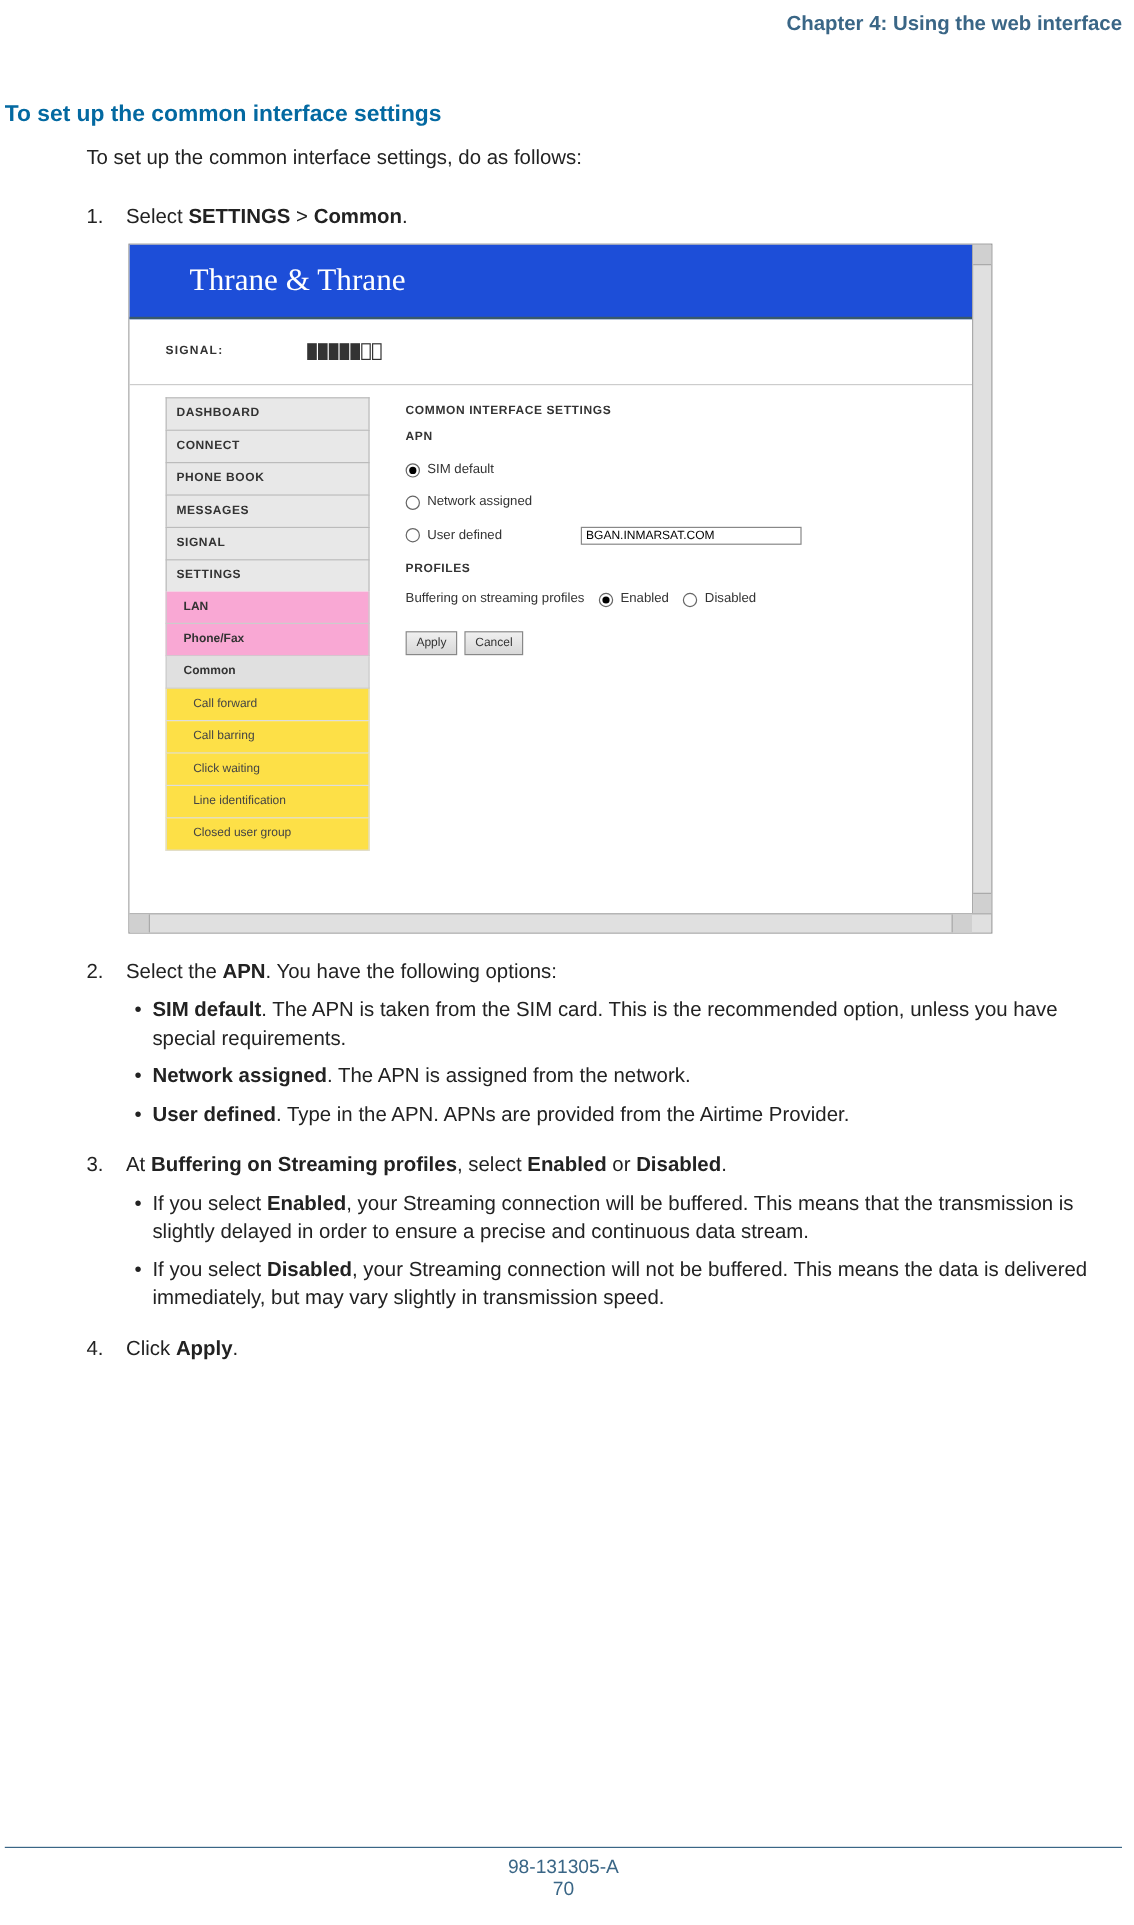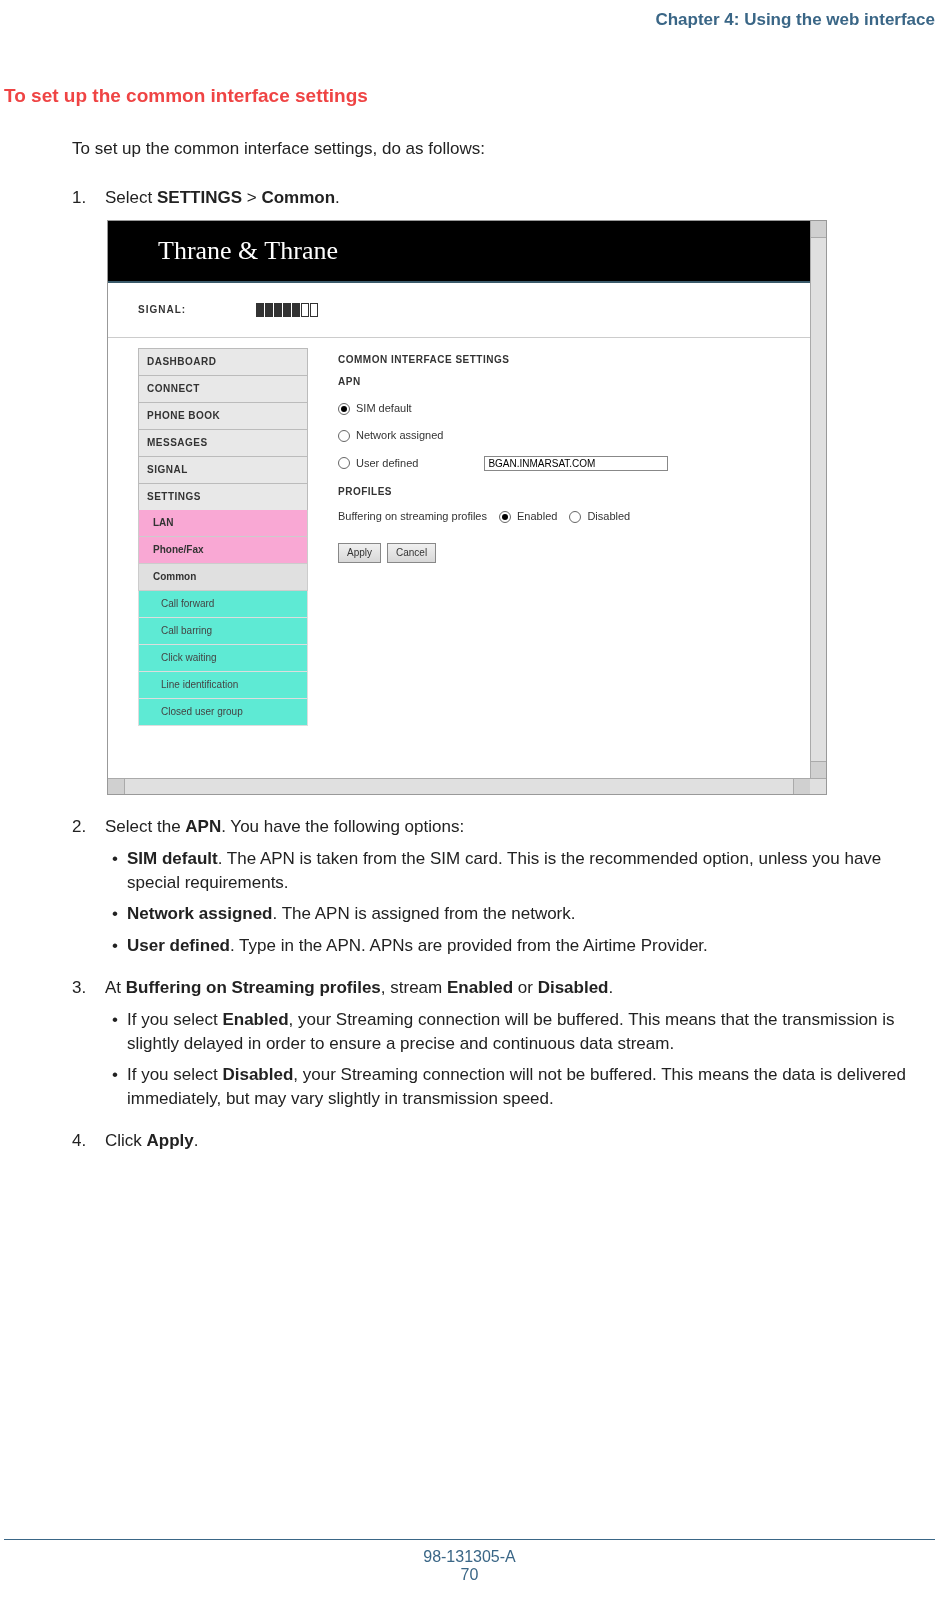--- a/index.html
+++ b/index.html
@@ -12,24 +12,24 @@
     color: #000;
   }
   .chapter-header {
     text-align: right;
     padding: 10px 10px 0 0;
     color: #3a6686;
     font-size: 17px;
     font-weight: bold;
   }
   .section-title {
-    color: #ef4444;
+    color: #0369a1;
     font-weight: bold;
     font-size: 19px;
-    margin: 55px 0 30px 4px;
+    margin: 55px 0 13px 4px;
   }
   .content {
     margin-left: 72px;
     margin-right: 10px;
     font-size: 17px;
     line-height: 1.4;
     color: #222;
   }
   .intro { margin-bottom: 25px; }
   .step { display: flex; margin-bottom: 8px; }
@@ -66,21 +66,21 @@
   .ss-scroll-b::before {
     content:""; position:absolute; left:0; top:0; bottom:0; width:16px;
     background:#d0d0d0; border-right:1px solid #aaa;
   }
   .ss-scroll-b::after {
     content:""; position:absolute; right:16px; top:0; bottom:0; width:16px;
     background:#d0d0d0; border-left:1px solid #aaa;
   }
   .ss-inner { margin-right:16px; margin-bottom:16px; background:#fff; }
   .ss-header {
-    background: #000000;
+    background: #1d4ed8;
     color: #fff;
     font-family: Georgia, "Times New Roman", serif;
     font-size: 26px;
     padding: 12px 0 12px 50px;
     border-bottom: 2px solid #3a5a6a;
   }
   .ss-signal {
     padding: 20px 0 20px 30px;
     display:flex; align-items:center;
     border-bottom:1px solid #ccc;
@@ -97,21 +97,21 @@
     letter-spacing:0.5px; color:#333;
   }
   .ss-nav-item:last-of-type { border-bottom:1px solid #bbb; }
   .ss-nav-sub {
     background:#f9a8d4; border:1px solid #ccc; border-top:none;
     padding:6px 8px 6px 14px; font-family:Verdana,sans-serif; color:#333;
     font-weight:bold; font-size:10px;
   }
   .ss-nav-sub.selected { background:#e0e0e0; }
   .ss-nav-sub2 {
-    background:#5eead4; border:1px solid #ddd; border-top:none;
+    background:#fde047; border:1px solid #ddd; border-top:none;
     padding:6px 8px 6px 22px; font-family:Verdana,sans-serif; color:#444;
     font-size:10px;
   }
   .ss-main { flex:1; padding:15px 10px 10px 30px; font-size:11px; font-family:Verdana,sans-serif; color:#333; }
   .ss-h { font-weight:bold; font-size:10px; letter-spacing:0.5px; margin-bottom:8px; }
   .ss-radio-row { display:flex; align-items:center; margin:12px 0; gap:6px; }
   .ss-radio { width:12px; height:12px; border-radius:50%; border:1px solid #666; position:relative; background:#fff; flex:none; }
   .ss-radio.checked::after { content:""; position:absolute; inset:2px; background:#000; border-radius:50%; }
   .ss-input { border:1px solid #888; padding:1px 3px; font-size:10px; width:184px; margin-left:60px; font-family:Verdana,sans-serif; }
   .ss-btns { margin-top:18px; display:flex; gap:6px; }
@@ -226,21 +226,21 @@
     </div>
     <div class="bullet">
       <div class="bullet-dot">•</div>
       <div class="bullet-body"><span class="bold">User defined</span><span>. Type in the APN. APNs are provided from the Airtime Provider.</span></div>
     </div>
   </div>
 
   <div class="step" style="margin-top:18px">
     <div class="step-num">3.</div>
     <div class="step-body">
-      <span>At </span><span class="bold">Buffering on Streaming profiles</span><span>, stream </span><span class="bold">Enabled</span><span> or </span><span class="bold">Disabled</span><span>.</span>
+      <span>At </span><span class="bold">Buffering on Streaming profiles</span><span>, select </span><span class="bold">Enabled</span><span> or </span><span class="bold">Disabled</span><span>.</span>
     </div>
   </div>
   <div class="bullets">
     <div class="bullet">
       <div class="bullet-dot">•</div>
       <div class="bullet-body"><span>If you select </span><span class="bold">Enabled</span><span>, your Streaming connection will be buffered. This means that the transmission is slightly delayed in order to ensure a precise and continuous data stream.</span></div>
     </div>
     <div class="bullet">
       <div class="bullet-dot">•</div>
       <div class="bullet-body"><span>If you select </span><span class="bold">Disabled</span><span>, your Streaming connection will not be buffered. This means the data is delivered immediately, but may vary slightly in transmission speed.</span></div>

